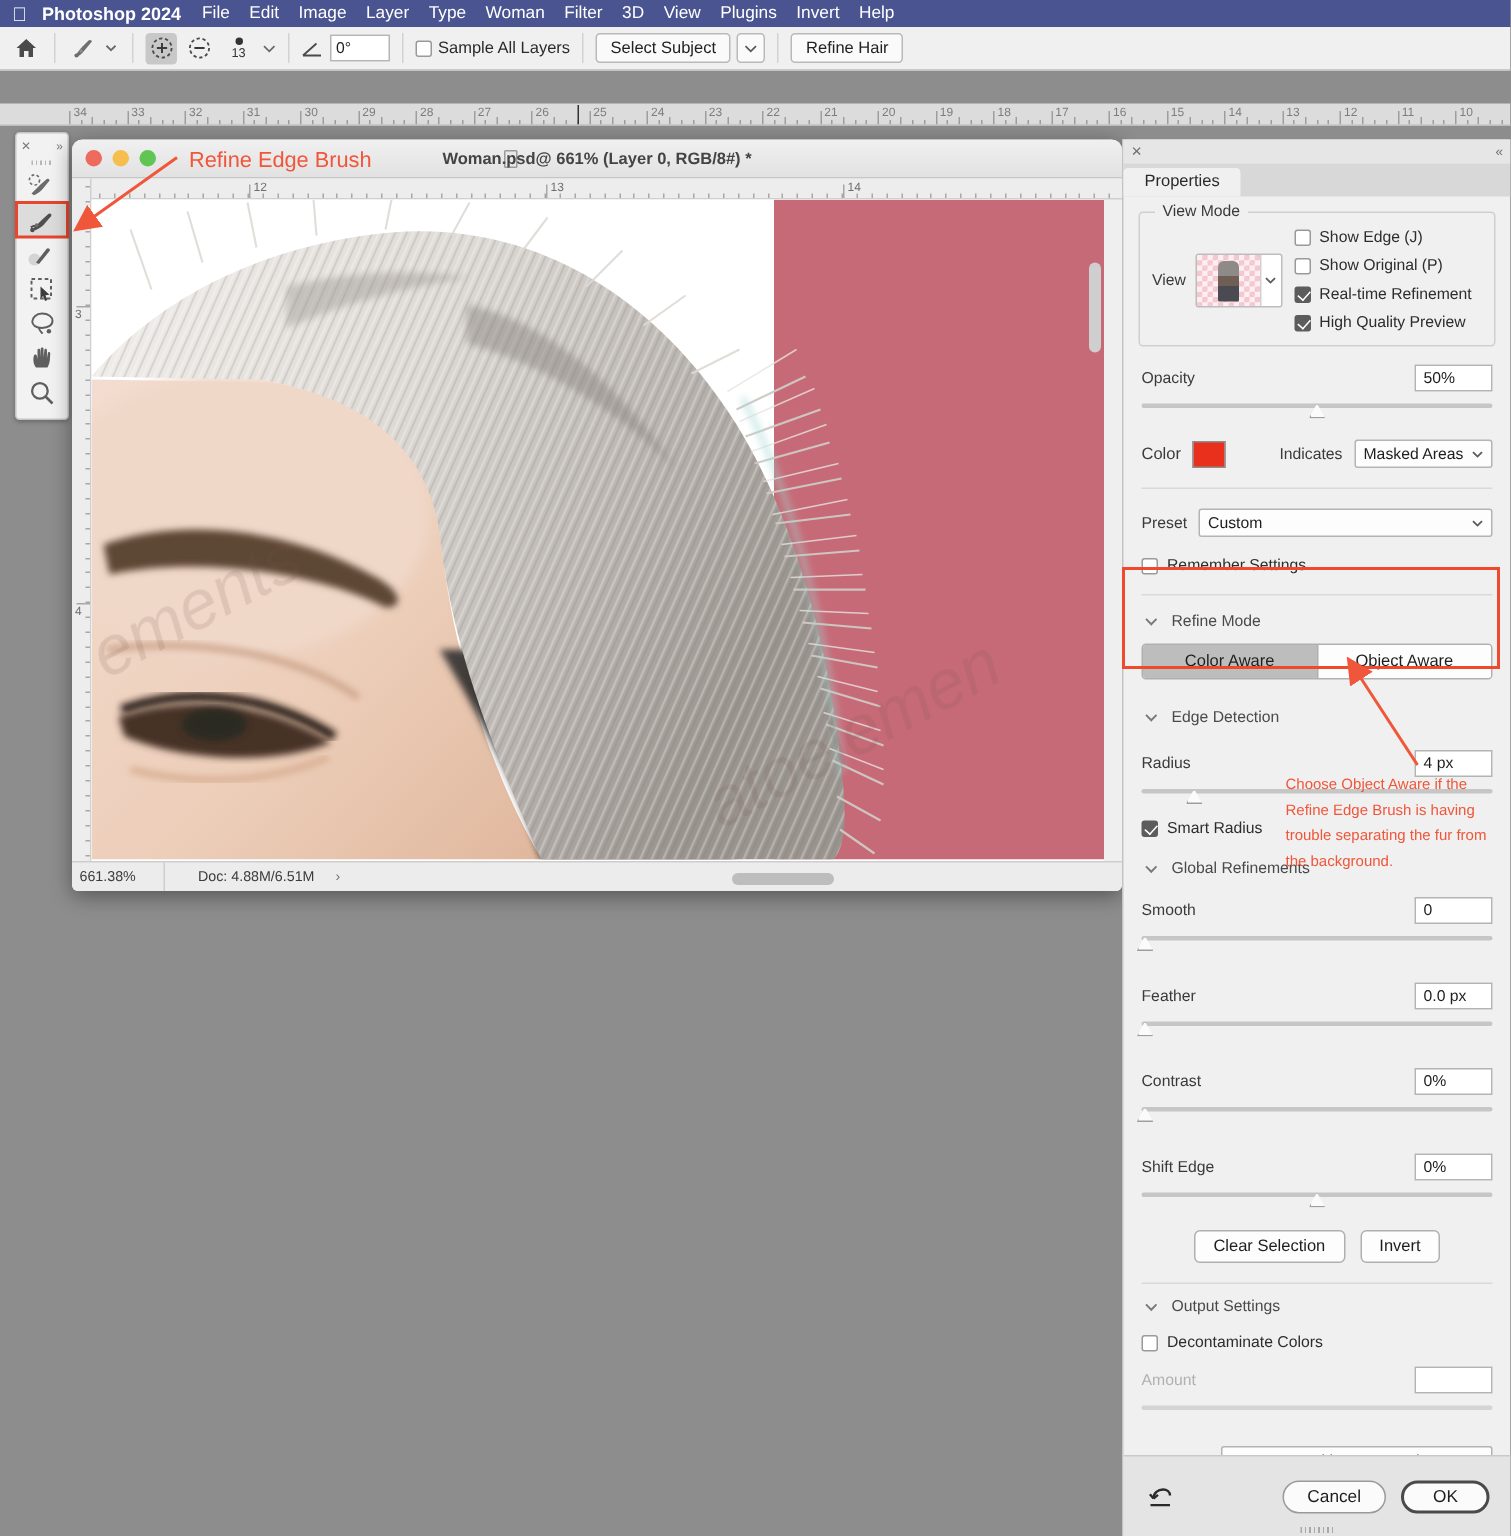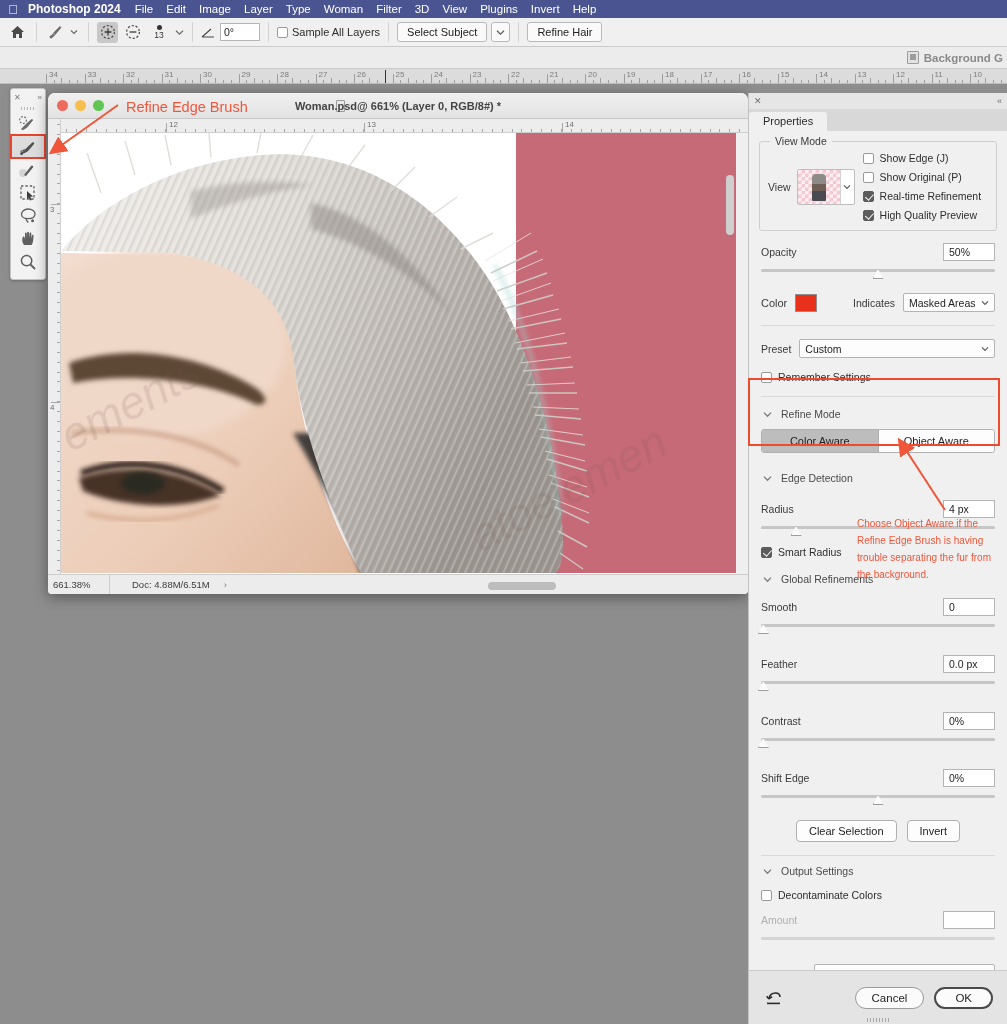--- a/index.html
+++ b/index.html
@@ -358,24 +358,20 @@
     <div class="ob-btn">Select Subject</div>
     <div class="ob-caret">
       <svg width="9" height="7" viewBox="0 0 9 7">
           <path d="M1 1.8 L4.5 5.2 L8 1.8" stroke="#5a5a5a" stroke-width="1.2" fill="none"></path>
         </svg>
     </div>
     <div class="ob-sep"></div>
     <div class="ob-btn">Refine Hair</div>
   </div>
 
-  <div class="bgstrip">
-    <div class="doc-ico"></div>
-    <div class="lbl">Background G</div>
-  </div>
 
   <div class="approler" id="approler">
       <div class="tick" style="left: 46px; height: 9px;"></div>
       <div class="num" style="left: 49px;">34</div>
       <div class="tick" style="left: 53.7px; height: 3px;"></div>
       <div class="tick" style="left: 61.4px; height: 5px;"></div>
       <div class="tick" style="left: 69.1px; height: 3px;"></div>
       <div class="tick" style="left: 76.8px; height: 3px;"></div>
       <div class="tick" style="left: 84.5px; height: 9px;"></div>
       <div class="num" style="left: 87.5px;">33</div>

